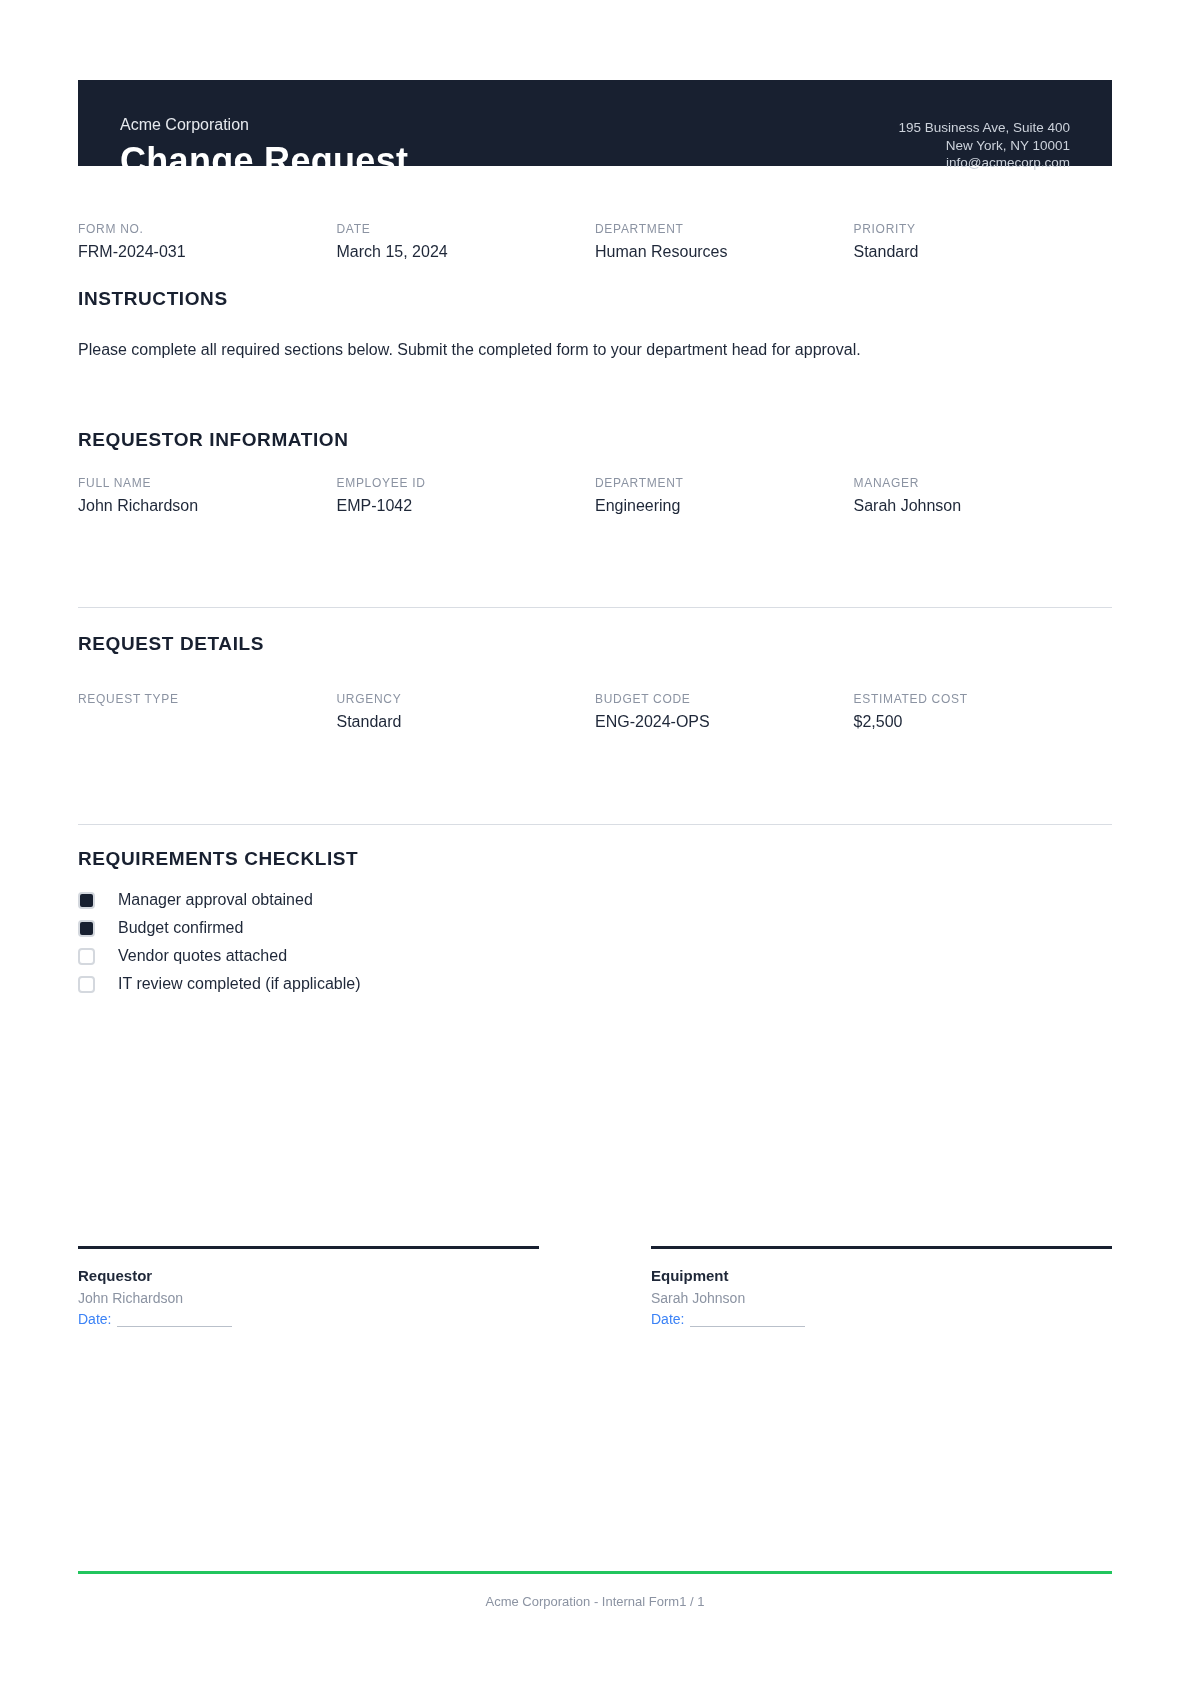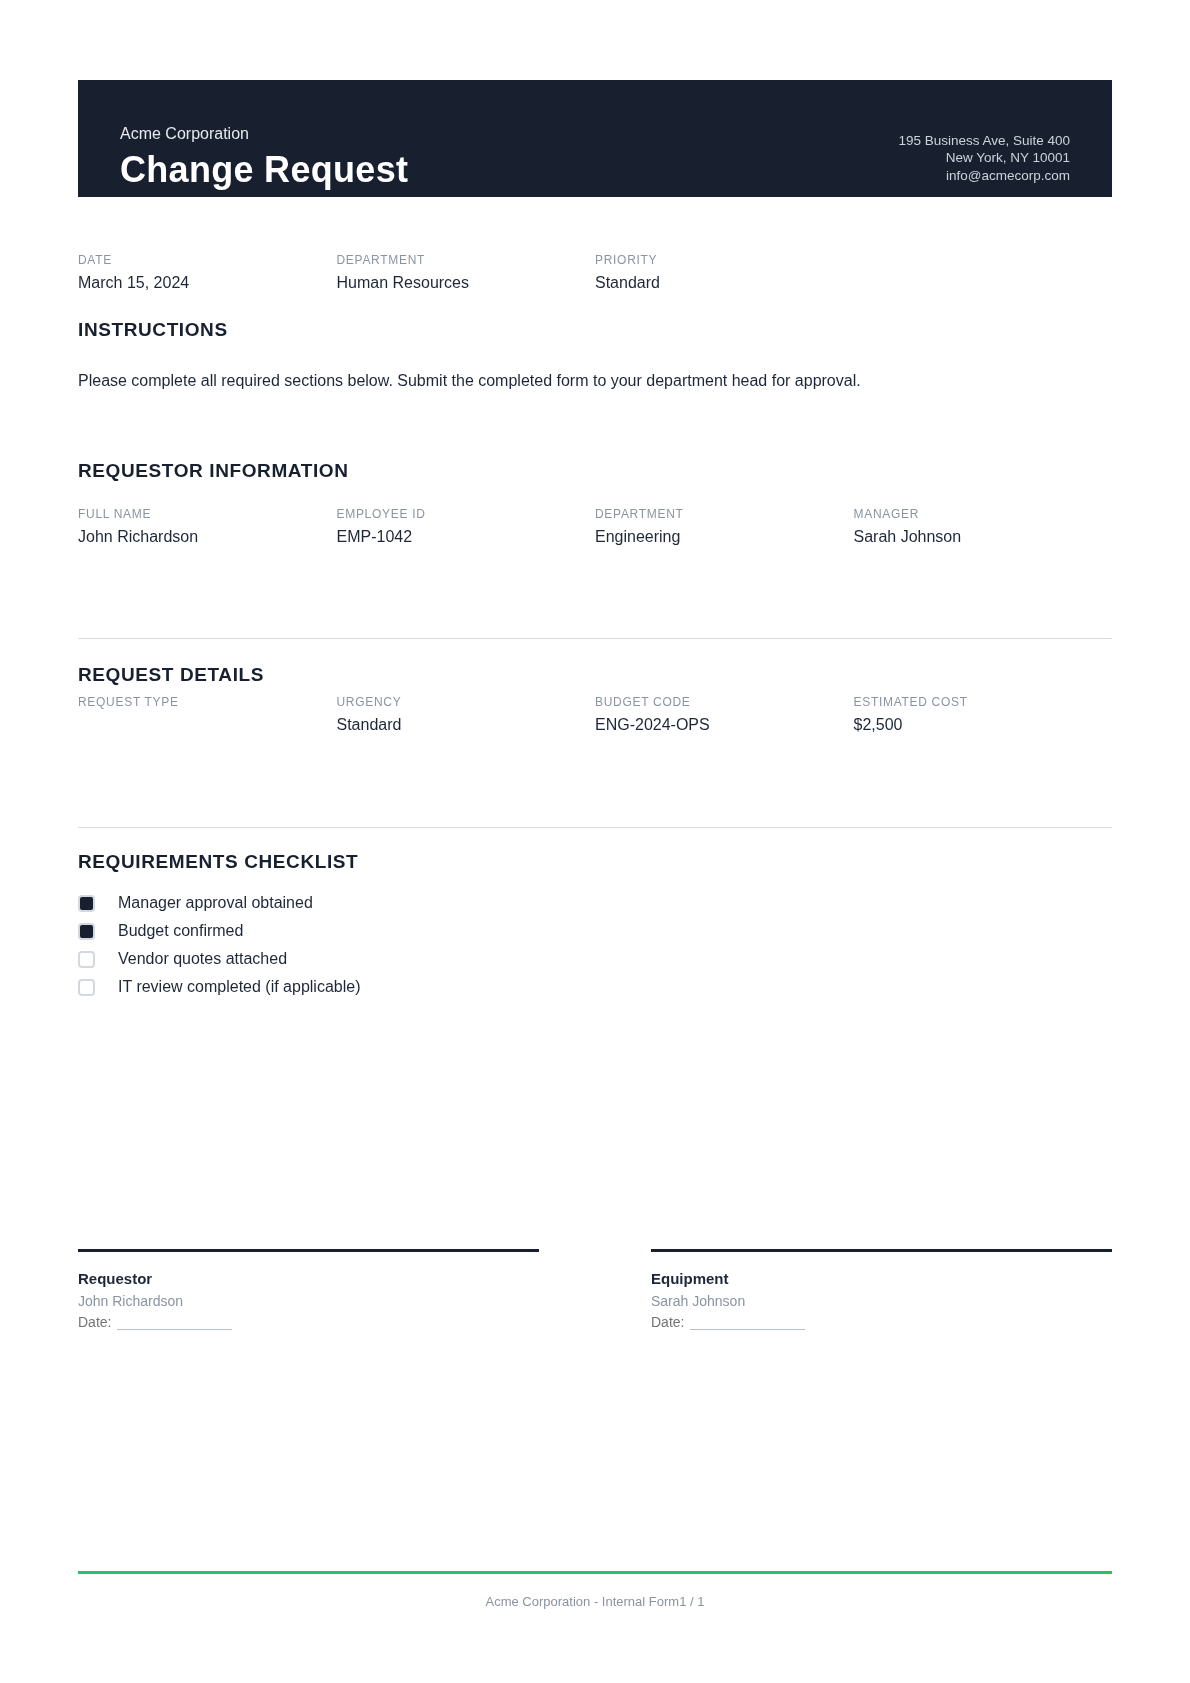--- a/index.html
+++ b/index.html
@@ -8,25 +8,25 @@
     width: 1190px; height: 1683px;
     font-family: "Liberation Sans", sans-serif;
     color: #1e2738;
     position: relative;
     overflow: hidden;
   }
   .page { padding: 80px 78px 0 78px; }
 
   
   .doc-header {
-    height: 117px;
+    height: 86px;
     background: #182030;
     display: flex;
     justify-content: space-between;
-    align-items: center;
+    align-items: flex-start;
     padding: 36px 42px 0 42px;
   }
   .company-name { font-size: 16px; color: #e6e9ee; margin-bottom: 9px; font-weight: 400; }
   .doc-title { font-size: 36px; font-weight: 700; color: #ffffff; line-height: 1; letter-spacing: 0.3px; }
   .address { text-align: right; font-size: 13.5px; line-height: 17.5px; color: #ccd2db; padding-top: 3px; }
 
   
   .meta { margin-top: 56px; display: grid; grid-template-columns: repeat(4, 1fr); }
 
   .f-label {
@@ -42,41 +42,41 @@
   }
   .h-instructions { margin-top: 27px; }
   .instructions-body { margin-top: 31px; font-size: 16px; line-height: 18px; color: #1e2738; }
 
   .h-requestor { margin-top: 70px; }
   .fields { display: grid; grid-template-columns: 1fr 1fr 1fr 1fr; }
   .fields-requestor { margin-top: 25px; row-gap: 15px; }
   .divider { border: none; border-top: 1px solid #d9dde3; height: 0; }
   .divider-1 { margin-top: 92px; }
   .h-details { margin-top: 25px; }
-  .fields-details { margin-top: 9px; row-gap: 21px; }
+  .fields-details { margin-top: 37px; row-gap: 21px; }
   .divider-2 { margin-top: 93px; }
   .h-checklist { margin-top: 23px; }
 
   
   .checklist { margin-top: 21px; }
   .check-item { display: flex; align-items: center; margin-bottom: 10px; height: 18px; }
   .cb {
     width: 17px; height: 17px; flex: 0 0 17px;
     border: 2px solid #d4d8de; border-radius: 4px;
     background: #ffffff; margin-right: 23px;
   }
   .cb.checked { background: #182030; }
   .check-label { font-size: 16px; line-height: 18px; color: #1e2738; }
 
   
   .signatures { margin-top: 253px; display: grid; grid-template-columns: 1fr 1fr; column-gap: 112px; }
   .sig-block { border-top: 3px solid #182030; padding-top: 18px; }
   .sig-role { font-size: 15px; font-weight: 700; color: #1e2738; line-height: 17px; }
   .sig-name { font-size: 14px; color: #8b93a2; margin-top: 6px; line-height: 16px; }
-  .sig-date-row { margin-top: 5px; font-size: 14px; color: #737373; line-height: 16px; display: flex; align-items: flex-end; }
+  .sig-date-row { margin-top: 5px; font-size: 14px; color: #3b82f6; line-height: 16px; display: flex; align-items: flex-end; }
   .date-line { display: inline-block; width: 115px; border-bottom: 1.5px solid #b9c0ca; height: 14px; margin-left: 6px; }
 
   
   .footer {
     position: absolute; top: 1571px; left: 78px; right: 78px;
     border-top: 3px solid #22c55e; padding-top: 20px;
     display: flex; justify-content: center;
     font-size: 13px; color: #8b93a2;
   }
 </style>
@@ -91,20 +91,24 @@
       <div class="doc-title">Change Request</div>
     </div>
     <div class="address">
       <div>195 Business Ave, Suite 400</div>
       <div>New York, NY 10001</div>
       <div>info@acmecorp.com</div>
     </div>
   </div>
 
   <div class="meta">
+    <div>
+      <div class="f-label">FORM NO.</div>
+      <div class="f-value">FRM-2024-031</div>
+    </div>
     <div>
       <div class="f-label">DATE</div>
       <div class="f-value">March 15, 2024</div>
     </div>
     <div>
       <div class="f-label">DEPARTMENT</div>
       <div class="f-value">Human Resources</div>
     </div>
     <div>
       <div class="f-label">PRIORITY</div>

